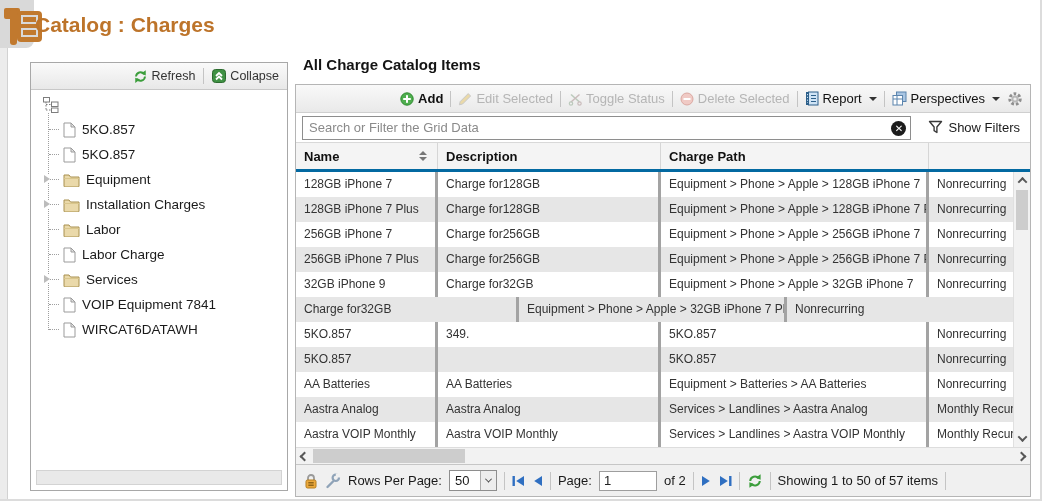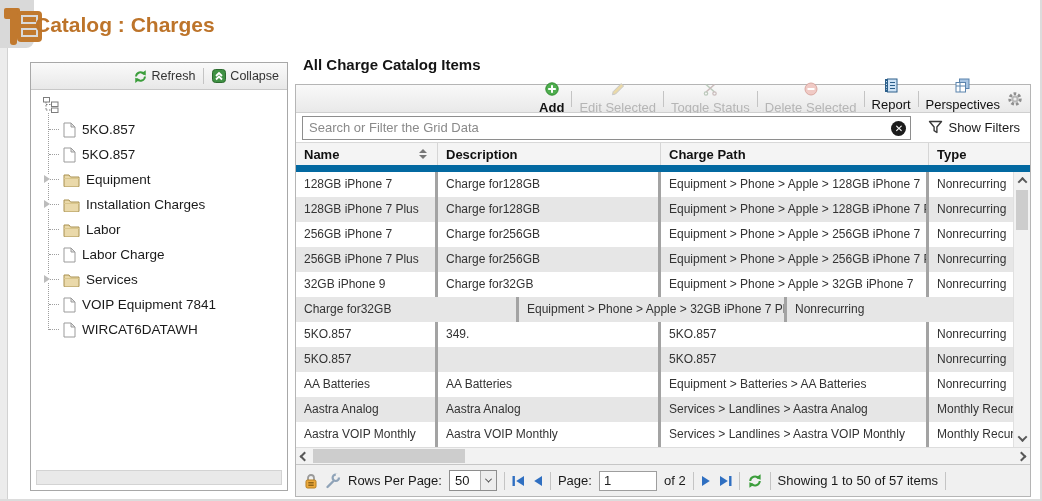--- a/index.html
+++ b/index.html
@@ -31,34 +31,34 @@
   .tree .label { margin-left:6px; white-space:nowrap; }
   .tree .ticon { flex:none; }
   .side-footer { position:absolute; left:5px; right:5px; bottom:5px; height:15px; background:#e9e9e9; border:1px solid #d3d3d3; }
 
   
   .grid-title { position:absolute; left:303px; top:56px; font-size:15px; font-weight:bold; color:#141414; }
   .grid-panel { position:absolute; left:295px; top:84px; width:736px; height:413px; border:1px solid #b5b5b5; background:#fff; display:flex; flex-direction:column; }
 
   .grid-toolbar { height:28px; flex:none; display:flex; align-items:center; justify-content:flex-end; gap:7px; padding:0 7px;
     background:linear-gradient(#f9f9f9,#e9e9e9); border-bottom:1px solid #cfcfcf; font-size:13px; }
-  .tbtn { display:flex; align-items:center; gap:4px; cursor:pointer; color:#111; white-space:nowrap;flex-direction:column; }
+  .tbtn { display:flex; align-items:center; gap:4px; cursor:pointer; color:#111; white-space:nowrap; }
   .tbtn.bold { font-weight:bold; }
   .tbtn.disabled { color:#b5b5b5; cursor:default; }
   .caret { width:0; height:0; border-left:4px solid transparent; border-right:4px solid transparent; border-top:4px solid #333; margin-left:3px; }
 
   .search-row { height:30px; flex:none; display:flex; align-items:center; gap:17px; padding:0 6px; border-bottom:1px solid #d8d8d8; background:#fff; }
   .search-wrap { flex:1; position:relative; height:24px; border:1px solid #8e8e8e; display:flex; align-items:center; background:#fff; }
   .search-wrap input { border:none; outline:none; width:100%; height:100%; font-family:inherit; font-size:13px; color:#444; padding:0 26px 0 6px; }
   .search-wrap input::placeholder { color:#8a8a8a; }
   .clear-btn { position:absolute; right:4px; top:4px; width:15px; height:15px; border-radius:50%; background:#1c1c1c; color:#fff;
     font-size:10px; line-height:15px; text-align:center; font-weight:bold; cursor:pointer; }
   .show-filters { display:flex; align-items:center; gap:5px; font-size:13px; color:#1a1a1a; cursor:pointer; padding-right:4px; white-space:nowrap; }
 
-  .hdr-row { height:29px; flex:none; display:flex; background:#f4f4f4; border-bottom:7px solid #0369a1; font-size:13px; font-weight:bold; color:#111; }
+  .hdr-row { height:29px; flex:none; display:flex; background:#f4f4f4; border-bottom:3px solid #0369a1; font-size:13px; font-weight:bold; color:#111; }
   .hcell { display:flex; align-items:center; padding-left:8px; border-right:1px solid #d6d6d6; overflow:hidden; white-space:nowrap; cursor:pointer; }
   .hcell.last { border-right:none; }
   .c0 { width:142px; } .c1 { width:223px; } .c2 { width:268px; } .c3 { flex:1; }
   .sort { display:flex; flex-direction:column; gap:2px; margin-left:auto; margin-right:10px; }
   .sort .u { width:0; height:0; border-left:4px solid transparent; border-right:4px solid transparent; border-bottom:4px solid #777; }
   .sort .d { width:0; height:0; border-left:4px solid transparent; border-right:4px solid transparent; border-top:4px solid #777; }
 
   .grid-body { position:relative; height:275px; flex:none; }
   .rows { margin-right:17px; }
   .row { height:25px; display:flex; font-size:12px; color:#333; background:#fff; cursor:pointer; }
@@ -302,23 +302,20 @@
         <span class="sort">
             <span class="u"></span>
             <span class="d"></span>
           </span>
       </div>
       <div class="hcell c1">
         <span>Description</span>
       </div>
       <div class="hcell c2">
         <span>Charge Path</span>
-      </div>
-      <div class="hcell c3 last">
-        <span>Type</span>
       </div>
     </div>
 
     <div class="grid-body">
       <div class="rows">
         <div class="row">
           <div class="cell c0">128GB iPhone 7</div>
           <div class="cell c1">Charge for128GB</div>
           <div class="cell c2">Equipment &gt; Phone &gt; Apple &gt; 128GB iPhone 7</div>
           <div class="cell c3">Nonrecurring</div>

